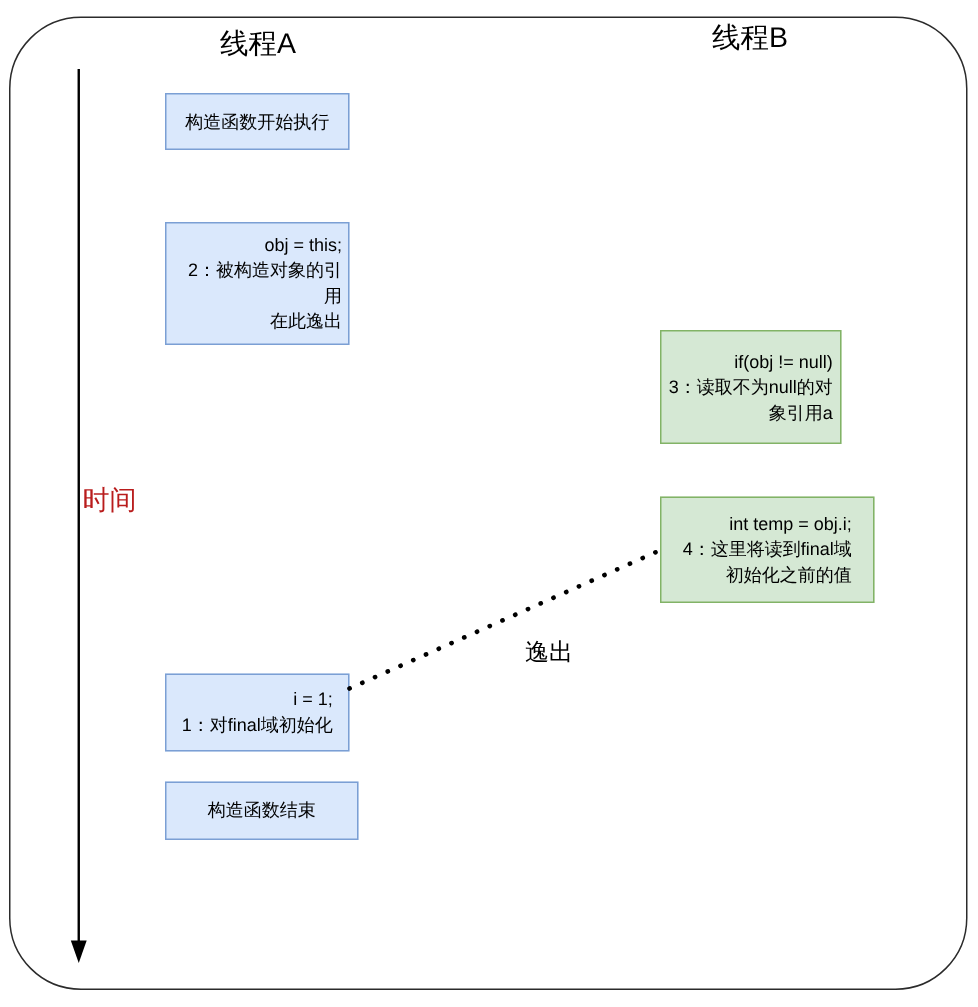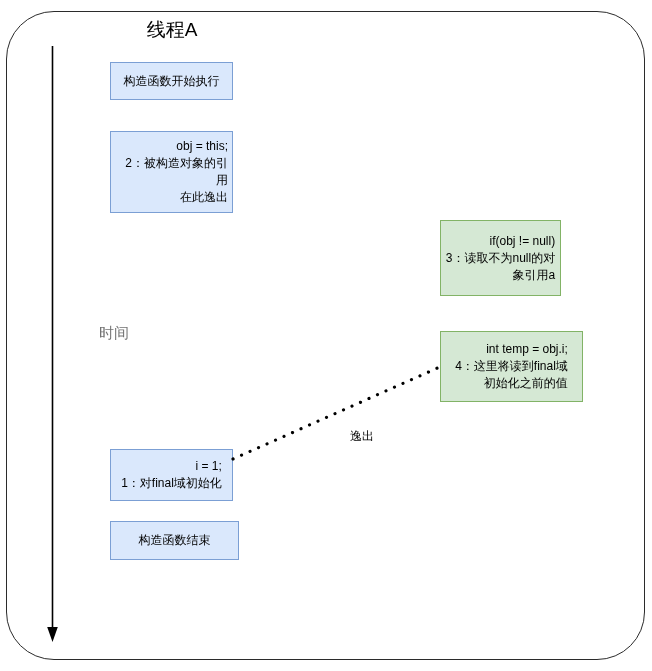--- a/index.html
+++ b/index.html
@@ -49,25 +49,24 @@
     left: 46px;
     top: 46px;
     width: 14px;
     height: 596px;
     pointer-events: none;
   }
   .time-label {
     position: absolute;
     left: 55px;
     top: 325px;
-    font-size: 15px;
+    font-size: 18px;
     line-height: 16px;
-    color: #737373;
+    color: #b91c1c;
     white-space: nowrap;
-    margin-left: 44px;
   }
 
   
   .node {
     position: absolute;
     box-sizing: border-box;
     border-width: 1px;
     border-style: solid;
     display: flex;
     align-items: center;
@@ -81,54 +80,55 @@
   .node.blue {
     background: #dae8fc;
     border-color: #7b9fd4;
   }
   .node.green {
     background: #d5e8d4;
     border-color: #82b366;
   }
 
   #node-ctor-start  { left: 110px; top: 62px;  width: 123px; height: 38px; }
-  #node-escape      { left: 110px; top: 131px; width: 123px; height: 82px; }
+  #node-escape      { left: 110px; top: 148px; width: 123px; height: 82px; }
   #node-null-check  { left: 440px; top: 220px; width: 121px; height: 76px; }
   #node-read-final  { left: 440px; top: 331px; width: 143px; height: 71px; }
   #node-final-init  { left: 110px; top: 449px; width: 123px; height: 52px; }
   #node-ctor-end    { left: 110px; top: 521px; width: 129px; height: 39px; }
 
   
   .escape-connector {
     position: absolute;
     left: 220px;
     top: 350px;
     width: 235px;
     height: 125px;
     pointer-events: none;
   }
   .escape-label {
     position: absolute;
     left: 350px;
     top: 428px;
-    font-size: 12px;
+    font-size: 16px;
     line-height: 16px;
     color: #000000;
     white-space: nowrap;
   }
 </style>
 </head>
 <body>
 
 <div id="canvas">
 
   <div class="outer-frame"></div>
 
   <div class="column-header col-a">线程A</div>
 
+  <div class="column-header col-b">线程B</div>
 
   <svg class="time-axis" viewBox="0 0 14 596" width="14" height="596" aria-hidden="true">
     <line x1="6.5" y1="0" x2="6.5" y2="583" stroke="#000000" stroke-width="1.6"></line>
     <polygon points="6.5,596 1.2,581 11.8,581" fill="#000000"></polygon>
   </svg>
 
   <div class="time-label">时间</div>
 
   <div id="node-ctor-start" class="node blue">构造函数开始执行</div>
 

